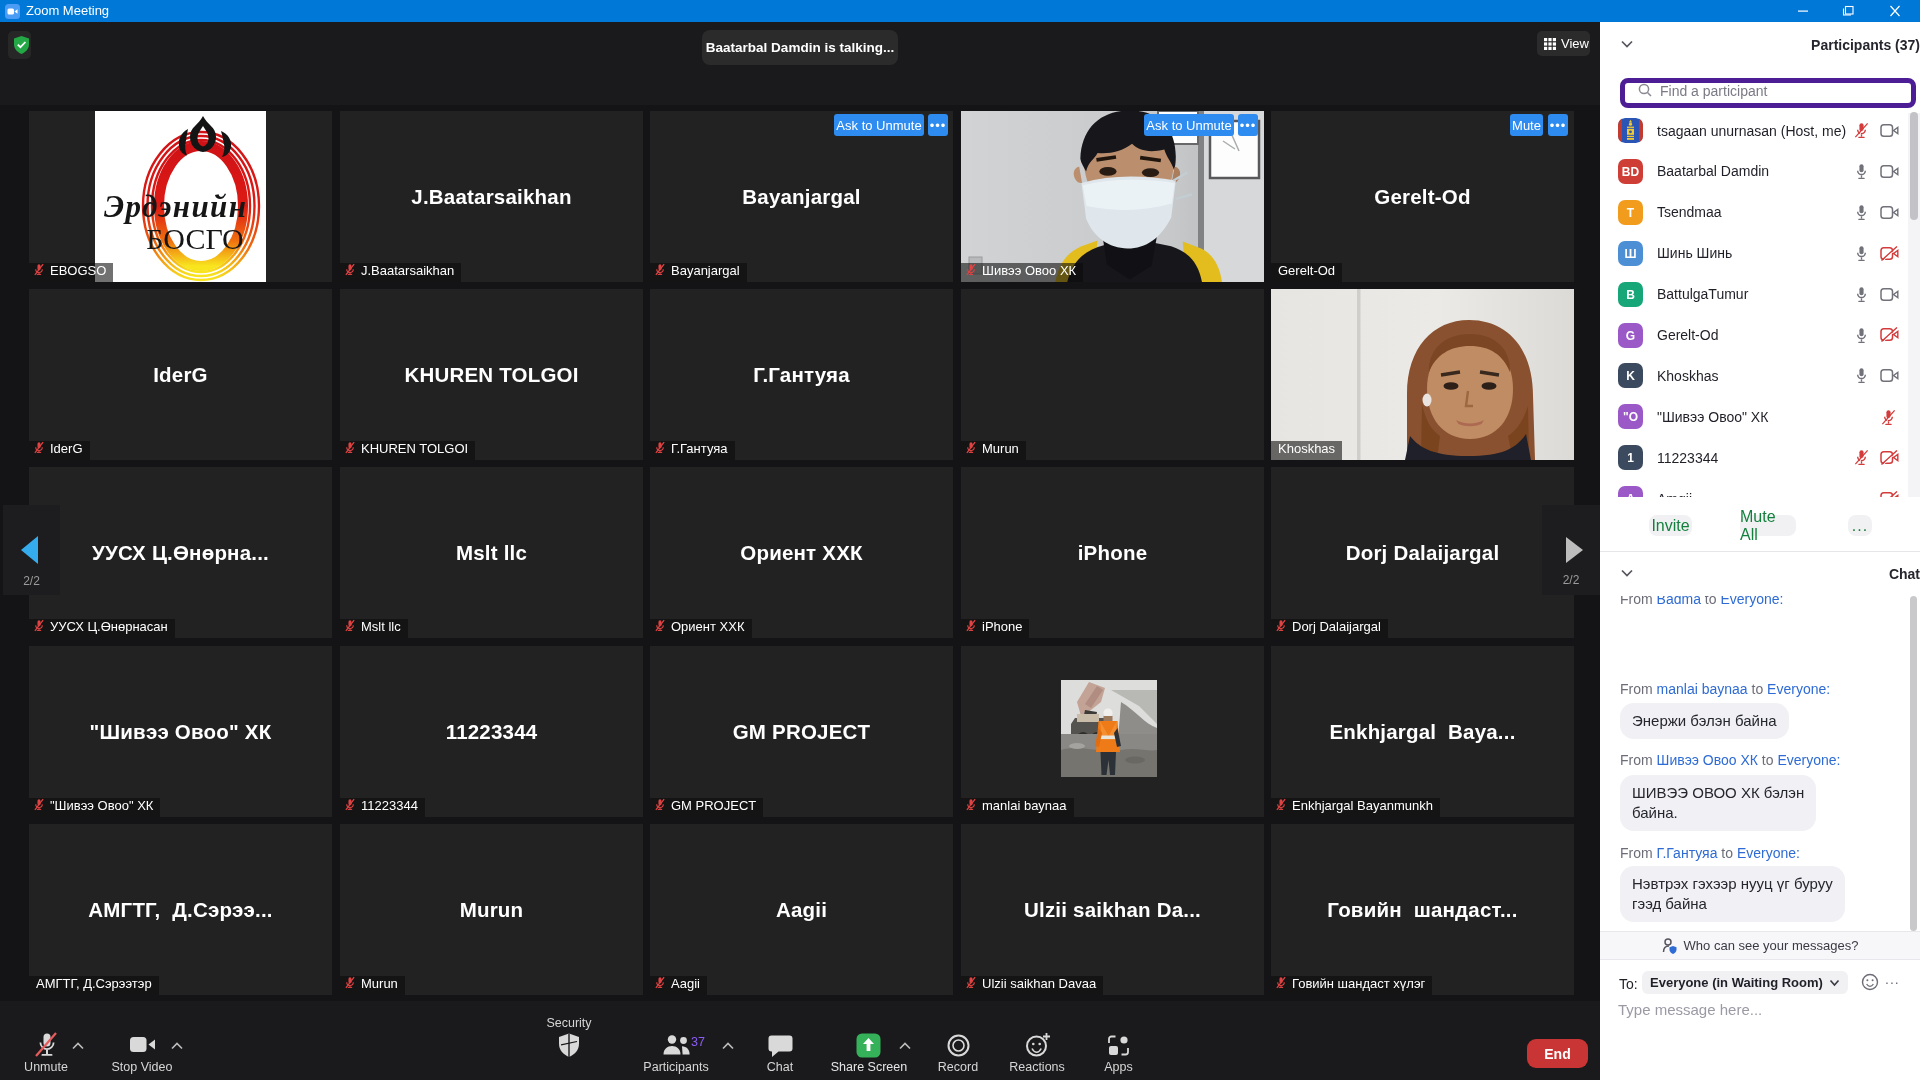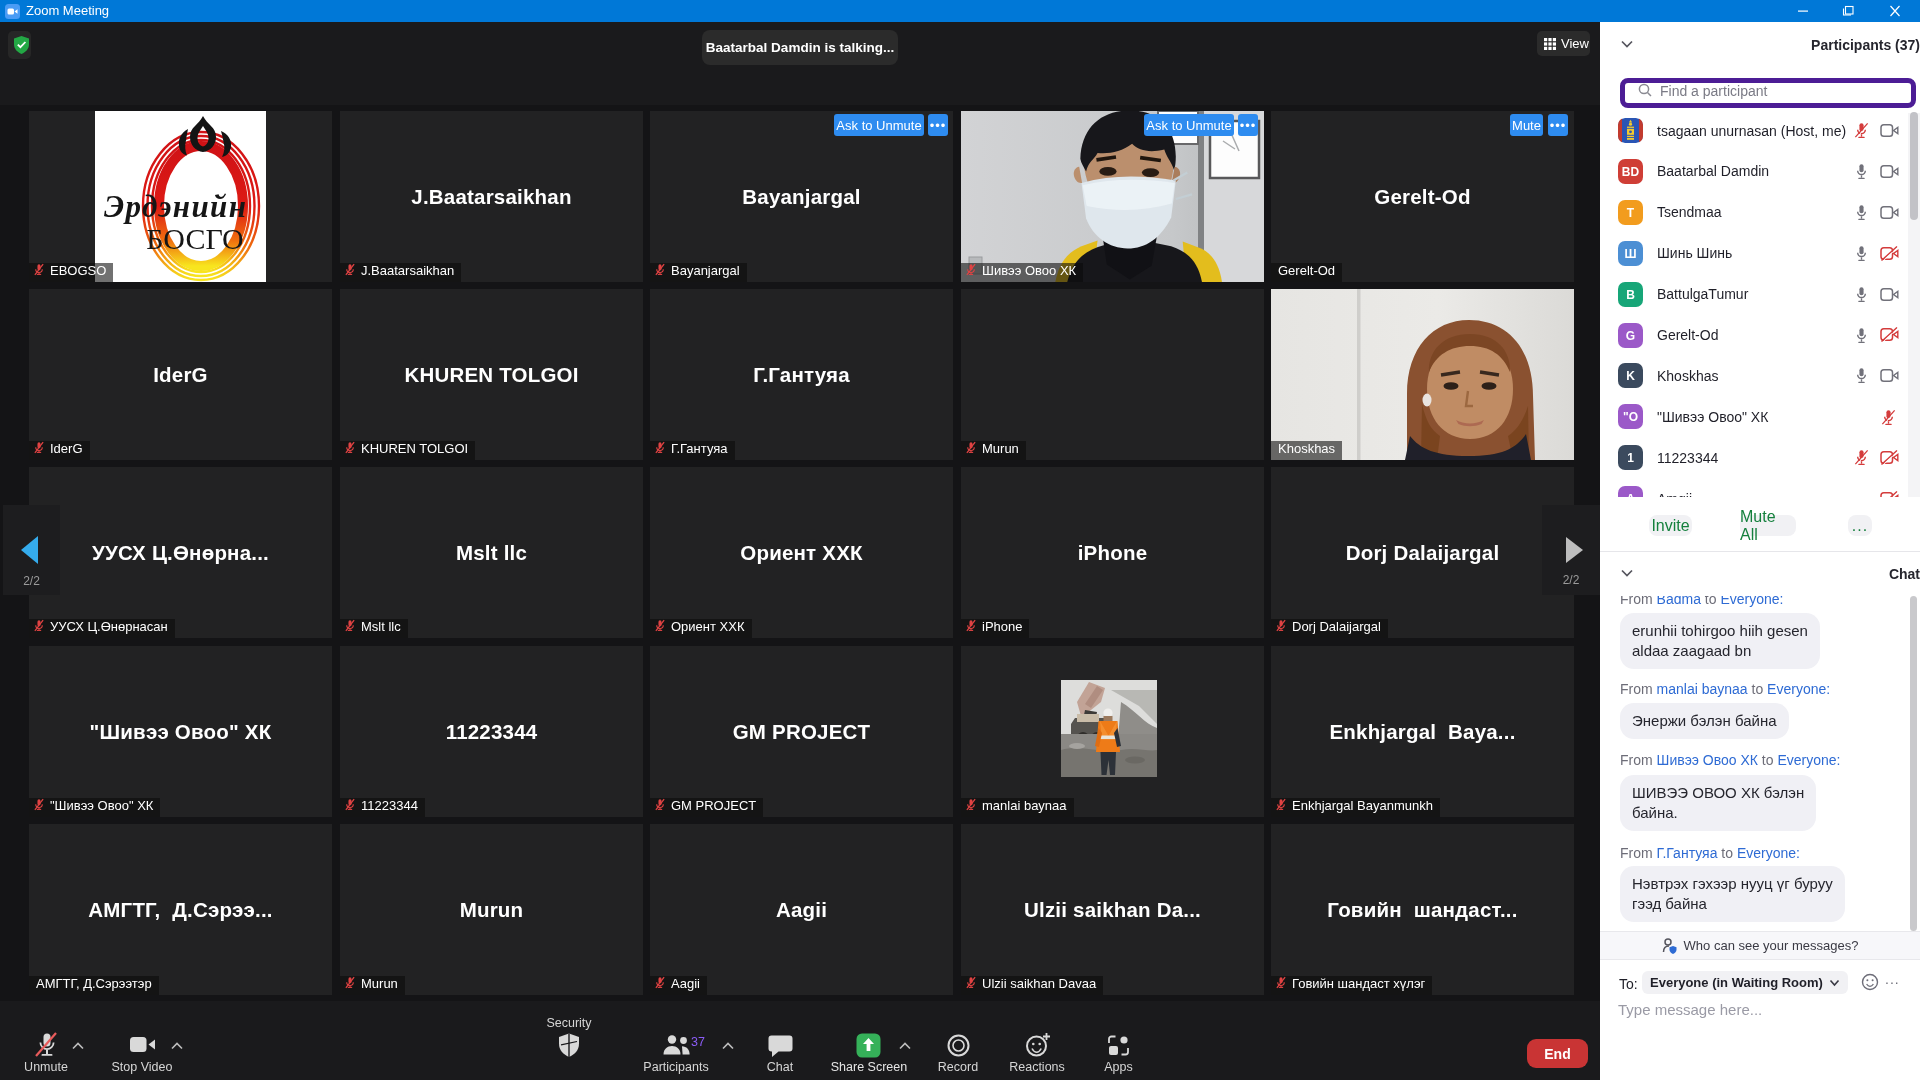--- a/index.html
+++ b/index.html
@@ -794,22 +794,20 @@
 <div class="sbtn" style="left:49px;top:493px;width:43px;height:21px">Invite</div>
 <div class="sbtn" style="left:140px;top:493px;width:56px;height:21px">Mute All</div>
 <div class="sbtn" style="left:248px;top:493px;width:24px;height:21px;letter-spacing:1px">...</div>
 <div style="position:absolute;left:0;top:529px;width:320px;height:1px;background:#e6e6ea"></div>
 <svg style="position:absolute;left:20px;top:546px" width="14" height="10" viewBox="0 0 14 10">
       <path d="M2 2.5 L7 7.5 L12 2.5" fill="none" stroke="#55555e" stroke-width="1.7"></path>
     </svg>
 <div class="hdr" style="top:544px">Chat</div>
 <div style="position:absolute;left:0;top:574px;width:320px;height:335px;overflow:hidden">
 <div class="fromln" style="top:-5px">From <b>Badma</b> to <b>Everyone:</b></div>
-<div class="bub" style="top:17px">erunhii tohirgoo hiih gesen
-aldaa zaagaad bn</div>
 <div class="fromln" style="top:85px">From <b>manlai baynaa</b> to <b>Everyone:</b></div>
 <div class="bub" style="top:107px">Энержи бэлэн байна</div>
 <div class="fromln" style="top:156px">From <b>Шивээ Овоо ХК</b> to <b>Everyone:</b></div>
 <div class="bub" style="top:179px">ШИВЭЭ ОВОО ХК бэлэн
 байна.</div>
 <div class="fromln" style="top:249px">From <b>Г.Гантуяа</b> to <b>Everyone:</b></div>
 <div class="bub" style="top:270px">Нэвтрэх гэхээр нууц үг буруу
 гээд байна</div>
 <div style="position:absolute;left:310px;top:0;width:7px;height:335px;background:#c9c9cc;border-radius:4px"></div>
 </div>

